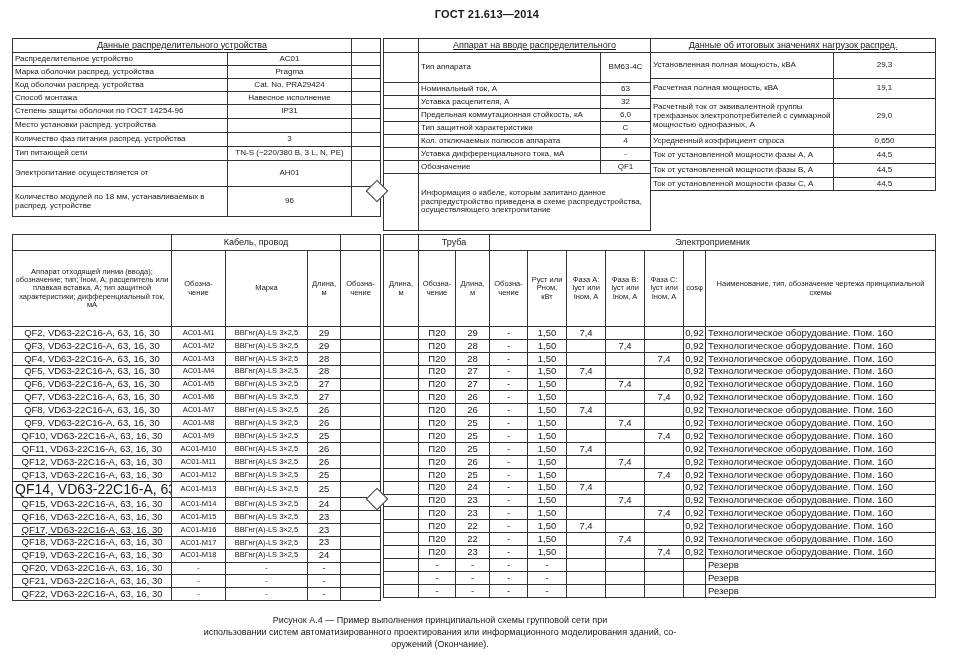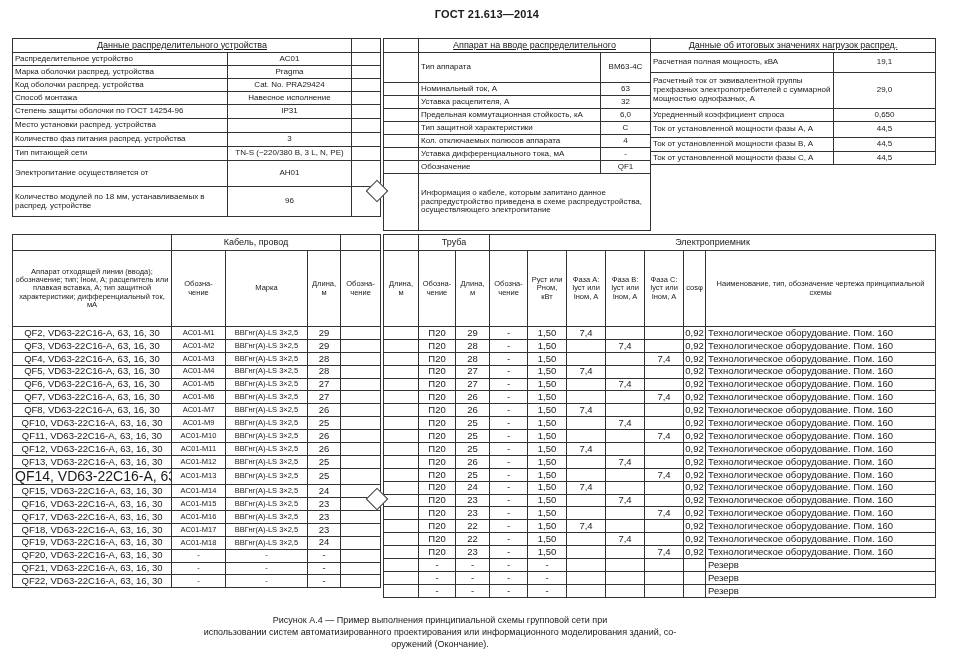--- a/index.html
+++ b/index.html
@@ -154,20 +154,24 @@
   <colgroup>
       <col style="width:183px">
       <col style="width:102px">
     </colgroup>
   <tbody>
       <tr style="height:14px">
     <td colspan="2" class="ttl">Данные об итоговых значениях нагрузок распред.</td>
   </tr>
   </tbody>
     <tbody id="tot-body">
+      <tr style="height: 26px;">
+        <td class="wrap">Установленная полная мощность, кВА</td>
+        <td class="c">29,3</td>
+      </tr>
       <tr style="height: 20px;">
         <td class="wrap">Расчетная полная мощность, кВА</td>
         <td class="c">19,1</td>
       </tr>
       <tr style="height: 36px;">
         <td class="wrap">Расчетный ток от эквивалентной группы трехфазных электропотребителей с суммарной мощностью однофазных, А</td>
         <td class="c">29,0</td>
       </tr>
       <tr style="height: 13px;">
         <td class="wrap">Усредненный коэффициент спроса</td>
@@ -254,20 +258,27 @@
         <td></td>
       </tr>
       <tr style="height: 12.9px;">
         <td class="c" style="font-size:9.5px;">QF8, VD63-22C16-A, 63, 16, 30</td>
         <td class="c">AC01-M7</td>
         <td class="c">ВВГнг(А)-LS 3×2,5</td>
         <td class="c" style="font-size:9.5px;">26</td>
         <td></td>
       </tr>
       <tr style="height: 12.9px;">
+        <td class="c" style="font-size:9.5px;">QF9, VD63-22C16-A, 63, 16, 30</td>
+        <td class="c">AC01-M8</td>
+        <td class="c">ВВГнг(А)-LS 3×2,5</td>
+        <td class="c" style="font-size:9.5px;">26</td>
+        <td></td>
+      </tr>
+      <tr style="height: 12.9px;">
         <td class="c" style="font-size:9.5px;">QF10, VD63-22C16-A, 63, 16, 30</td>
         <td class="c">AC01-M9</td>
         <td class="c">ВВГнг(А)-LS 3×2,5</td>
         <td class="c" style="font-size:9.5px;">25</td>
         <td></td>
       </tr>
       <tr style="height: 12.9px;">
         <td class="c" style="font-size:9.5px;">QF11, VD63-22C16-A, 63, 16, 30</td>
         <td class="c">AC01-M10</td>
         <td class="c">ВВГнг(А)-LS 3×2,5</td>
@@ -303,21 +314,21 @@
         <td></td>
       </tr>
       <tr style="height: 12.9px;">
         <td class="c" style="font-size:9.5px;">QF16, VD63-22C16-A, 63, 16, 30</td>
         <td class="c">AC01-M15</td>
         <td class="c">ВВГнг(А)-LS 3×2,5</td>
         <td class="c" style="font-size:9.5px;">23</td>
         <td></td>
       </tr>
       <tr style="height: 12.9px;">
-        <td class="c" style="font-size:9.5px;">QF17, VD63-22C16-A, 63, 16, 30</td>
+        <td class="c" style="font-size:9.5px;text-decoration:underline;">QF17, VD63-22C16-A, 63, 16, 30</td>
         <td class="c">AC01-M16</td>
         <td class="c">ВВГнг(А)-LS 3×2,5</td>
         <td class="c" style="font-size:9.5px;">23</td>
         <td></td>
       </tr>
       <tr style="height: 12.9px;">
         <td class="c" style="font-size:9.5px;">QF18, VD63-22C16-A, 63, 16, 30</td>
         <td class="c">AC01-M17</td>
         <td class="c">ВВГнг(А)-LS 3×2,5</td>
         <td class="c" style="font-size:9.5px;">23</td>

